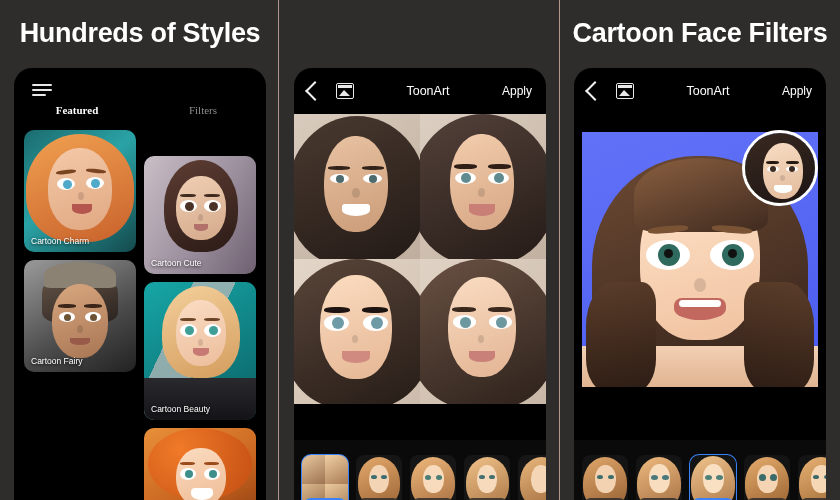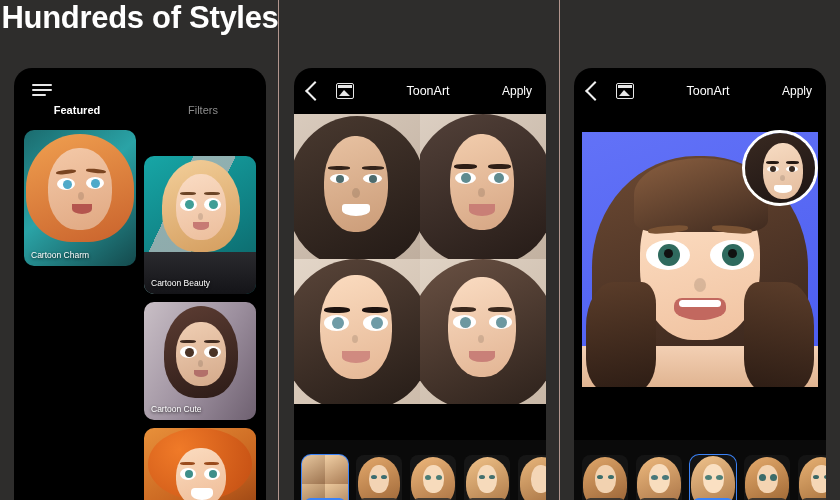--- a/index.html
+++ b/index.html
@@ -14,41 +14,41 @@
   .panel { position: relative; width: 280px; height: 500px; overflow: hidden; }
   .divider {
     position: absolute; top: 0; width: 1px; height: 500px;
     background: #c9a9a0; opacity: .85; z-index: 40;
   }
   .divider.d1 { left: 278px; }
   .divider.d2 { left: 559px; }
 
   .headline {
     width: 100%; text-align: center; color: #ffffff;
-    font-size: 31px; font-weight: bold; letter-spacing: -.3px;
-    height: 62px;
+    font-size: 27px; font-weight: bold; letter-spacing: -.3px;
+    padding-top: 18px; height: 62px;
   }
 
   
   .phone {
     position: absolute; left: 14px; top: 68px; width: 252px; height: 460px;
     background: #000; border-radius: 18px 18px 0 0; overflow: hidden;
   }
   .phone.p2 { left: 14px; }
   .phone.p3 { left: 14px; }
 
   
   .hamburger { position: absolute; left: 18px; top: 16px; width: 20px; display: flex; flex-direction: column; gap: 3px; cursor: pointer; }
   .hamburger i { display: block; height: 2px; background: #e8e8e8; border-radius: 1px; }
   .hamburger i:nth-child(1) { width: 20px; }
   .hamburger i:nth-child(2) { width: 20px; }
   .hamburger i:nth-child(3) { width: 14px; }
 
   .tabs { position: absolute; top: 36px; left: 0; width: 100%; display: flex; }
-  .tab { flex: 1; text-align: center; font-size: 11px; }
+  .tab { flex: 1; text-align: center; font-size: 11px; font-family: Liberation Serif, serif; }
   .tab.active { color: #fff; font-weight: bold; }
   .tab.muted { color: #8d8d8d; }
 
   .masonry { position: absolute; top: 62px; left: 10px; width: 232px; display: flex; gap: 8px; }
   .col { display: flex; flex-direction: column; gap: 8px; width: 112px; }
   .col.right { margin-top: 26px; }
   .card { position: relative; border-radius: 10px; overflow: hidden; }
   .card .label {
     position: absolute; left: 7px; bottom: 6px; color: #fff; font-size: 8.5px;
     text-shadow: 0 1px 3px rgba(0,0,0,.9); z-index: 3;
@@ -117,43 +117,81 @@
       </div>
 
       <div class="tabs">
         <div class="tab active">Featured</div>
         <div class="tab muted">Filters</div>
       </div>
 
       <div class="masonry">
 
         <div class="col left">
-          <div class="card" style="height:136px">
+          <div class="card" style="height:122px">
             <div class="art">
               <div class="face">
                 <div class="bg" style="background:linear-gradient(140deg,#1b6b6e 0%,#2aa3a6 45%,#14494c 100%)"></div>
                 <div class="hair" style="left:2px;top:4px;width:108px;height:108px;background:linear-gradient(160deg,#f0a050,#c9622c)"></div>
                 <div class="head" style="left:24px;top:18px;width:64px;height:82px;background:linear-gradient(160deg,#f4c9a8,#e0a882)"></div>
                 <div class="brow" style="left:32px;top:40px;width:20px;height:4px;background:#7a4420;transform:rotate(-6deg)"></div>
                 <div class="brow" style="left:62px;top:39px;width:20px;height:4px;background:#7a4420;transform:rotate(5deg)"></div>
                 <div class="eye" style="left:33px;top:48px;width:18px;height:12px"></div>
                 <div class="eye" style="left:62px;top:47px;width:18px;height:12px"></div>
                 <div class="pupil" style="left:39px;top:50px;width:9px;height:9px;background:#4fa9c9"></div>
                 <div class="pupil" style="left:67px;top:49px;width:9px;height:9px;background:#4fa9c9"></div>
                 <div class="nose" style="left:54px;top:62px;width:6px;height:8px"></div>
                 <div class="mouth" style="left:48px;top:74px;width:20px;height:10px;background:#b4554e"></div>
               </div>
             </div>
             <span class="label">Cartoon Charm</span>
           </div>
 
+          <div class="card" style="height:112px">
+            <div class="art">
+              <div class="face">
+                <div class="bg" style="background:linear-gradient(150deg,#9a9a9a,#4a4a4a 60%,#222)"></div>
+                <div class="hair" style="left:18px;top:6px;width:76px;height:56px;background:linear-gradient(160deg,#6b5a4b,#2b2320);border-radius:50% 50% 18% 18%"></div>
+                <div class="hair" style="left:20px;top:2px;width:72px;height:26px;background:#8c8274;border-radius:50% 50% 10% 10%"></div>
+                <div class="head" style="left:28px;top:24px;width:56px;height:74px;background:linear-gradient(160deg,#d8a880,#a87553)"></div>
+                <div class="brow" style="left:34px;top:44px;width:18px;height:4px;background:#3a2519"></div>
+                <div class="brow" style="left:60px;top:44px;width:18px;height:4px;background:#3a2519"></div>
+                <div class="eye" style="left:35px;top:52px;width:16px;height:10px"></div>
+                <div class="eye" style="left:61px;top:52px;width:16px;height:10px"></div>
+                <div class="pupil" style="left:40px;top:54px;width:7px;height:7px;background:#6b5335"></div>
+                <div class="pupil" style="left:66px;top:54px;width:7px;height:7px;background:#6b5335"></div>
+                <div class="nose" style="left:53px;top:65px;width:6px;height:8px"></div>
+                <div class="mouth" style="left:46px;top:78px;width:20px;height:7px;background:#9a5a4a"></div>
+              </div>
+            </div>
+            <span class="label">Cartoon Fairy</span>
+          </div>
 
         </div>
 
         <div class="col right">
+          <div class="card" style="height:118px">
+            <div class="art">
+              <div class="face">
+                <div class="bg" style="background:linear-gradient(120deg,#c9bfc6,#9c8f9e 55%,#6e6070)"></div>
+                <div class="hair" style="left:20px;top:4px;width:74px;height:92px;background:linear-gradient(160deg,#5d3d33,#2c1b17)"></div>
+                <div class="head" style="left:32px;top:20px;width:50px;height:64px;background:linear-gradient(160deg,#f0cfb4,#d4a98a)"></div>
+                <div class="brow" style="left:36px;top:38px;width:16px;height:3px;background:#3f2a20"></div>
+                <div class="brow" style="left:60px;top:38px;width:16px;height:3px;background:#3f2a20"></div>
+                <div class="eye" style="left:36px;top:44px;width:17px;height:12px"></div>
+                <div class="eye" style="left:60px;top:44px;width:17px;height:12px"></div>
+                <div class="pupil" style="left:41px;top:46px;width:9px;height:9px;background:#4a3326"></div>
+                <div class="pupil" style="left:65px;top:46px;width:9px;height:9px;background:#4a3326"></div>
+                <div class="nose" style="left:54px;top:58px;width:5px;height:7px"></div>
+                <div class="mouth" style="left:50px;top:68px;width:14px;height:7px;background:#b2706a"></div>
+              </div>
+            </div>
+            <span class="label">Cartoon Cute</span>
+          </div>
+
           <div class="card" style="height:138px">
             <div class="art">
               <div class="face">
                 <div class="bg" style="background:linear-gradient(150deg,#17a6a6 0%,#0f7d80 60%,#0c5f61 100%)"></div>
                 <div class="bg" style="background:linear-gradient(115deg,transparent 28%,#b9b9b9 28%,#b9b9b9 52%,transparent 52%);opacity:.75"></div>
                 <div class="hair" style="left:18px;top:4px;width:78px;height:92px;background:linear-gradient(160deg,#f3cf9a,#d49d5e)"></div>
                 <div class="head" style="left:32px;top:18px;width:50px;height:66px;background:linear-gradient(160deg,#fadcc4,#ecbe9c)"></div>
                 <div class="brow" style="left:36px;top:36px;width:16px;height:3px;background:#6b4426"></div>
                 <div class="brow" style="left:60px;top:36px;width:16px;height:3px;background:#6b4426"></div>
                 <div class="eye" style="left:36px;top:42px;width:17px;height:13px"></div>
@@ -161,39 +199,20 @@
                 <div class="pupil" style="left:41px;top:44px;width:9px;height:9px;background:#3f9e96"></div>
                 <div class="pupil" style="left:65px;top:44px;width:9px;height:9px;background:#3f9e96"></div>
                 <div class="nose" style="left:54px;top:57px;width:5px;height:7px"></div>
                 <div class="mouth" style="left:49px;top:66px;width:16px;height:8px;background:#c77a74"></div>
                 <div class="bg" style="top:96px;background:linear-gradient(180deg,#2a2a2e,#141418)"></div>
               </div>
             </div>
             <span class="label">Cartoon Beauty</span>
           </div>
 
-          <div class="card" style="height:118px">
-            <div class="art">
-              <div class="face">
-                <div class="bg" style="background:linear-gradient(120deg,#c9bfc6,#9c8f9e 55%,#6e6070)"></div>
-                <div class="hair" style="left:20px;top:4px;width:74px;height:92px;background:linear-gradient(160deg,#5d3d33,#2c1b17)"></div>
-                <div class="head" style="left:32px;top:20px;width:50px;height:64px;background:linear-gradient(160deg,#f0cfb4,#d4a98a)"></div>
-                <div class="brow" style="left:36px;top:38px;width:16px;height:3px;background:#3f2a20"></div>
-                <div class="brow" style="left:60px;top:38px;width:16px;height:3px;background:#3f2a20"></div>
-                <div class="eye" style="left:36px;top:44px;width:17px;height:12px"></div>
-                <div class="eye" style="left:60px;top:44px;width:17px;height:12px"></div>
-                <div class="pupil" style="left:41px;top:46px;width:9px;height:9px;background:#4a3326"></div>
-                <div class="pupil" style="left:65px;top:46px;width:9px;height:9px;background:#4a3326"></div>
-                <div class="nose" style="left:54px;top:58px;width:5px;height:7px"></div>
-                <div class="mouth" style="left:50px;top:68px;width:14px;height:7px;background:#b2706a"></div>
-              </div>
-            </div>
-            <span class="label">Cartoon Cute</span>
-          </div>
-
           <div class="card" style="height:92px">
             <div class="art">
               <div class="face">
                 <div class="bg" style="background:linear-gradient(150deg,#e8903a,#c8641f 60%,#8f3f12)"></div>
                 <div class="hair" style="left:4px;top:0px;width:104px;height:72px;background:radial-gradient(circle at 30% 30%,#f07a28,#c24d12);border-radius:50%"></div>
                 <div class="head" style="left:32px;top:20px;width:50px;height:58px;background:linear-gradient(160deg,#fbdcc0,#eebb96)"></div>
                 <div class="brow" style="left:36px;top:34px;width:15px;height:3px;background:#9a4b1c"></div>
                 <div class="brow" style="left:60px;top:34px;width:15px;height:3px;background:#9a4b1c"></div>
                 <div class="eye" style="left:36px;top:40px;width:16px;height:12px"></div>
                 <div class="eye" style="left:60px;top:40px;width:16px;height:12px"></div>
@@ -334,20 +353,21 @@
           </div>
 
         </div>
       </div>
     </div>
   </div>
 
   <div class="divider d2"></div>
 
   <div class="panel">
+    <div class="headline">Cartoon Face Filters</div>
 
     <div class="phone p3">
 
       <div class="topbar">
         <div class="chev"></div>
         <div class="imgicon"></div>
         <div class="tbtitle">ToonArt</div>
         <div class="applybtn">Apply</div>
       </div>
 

